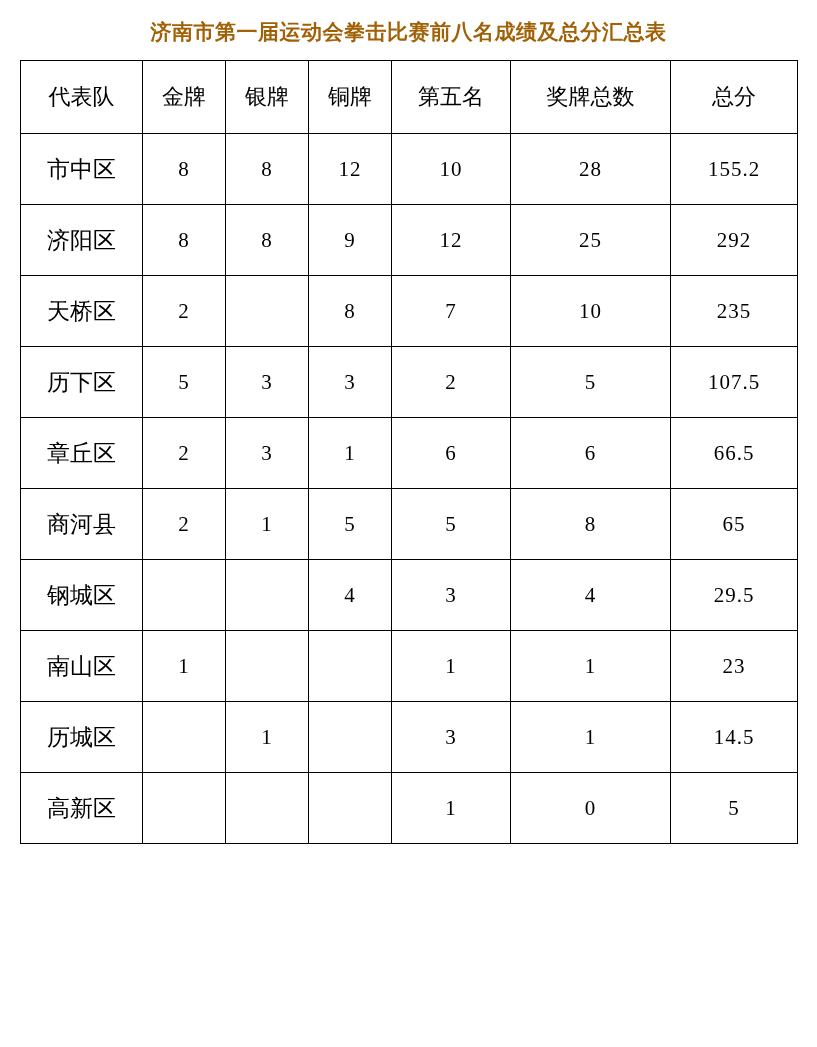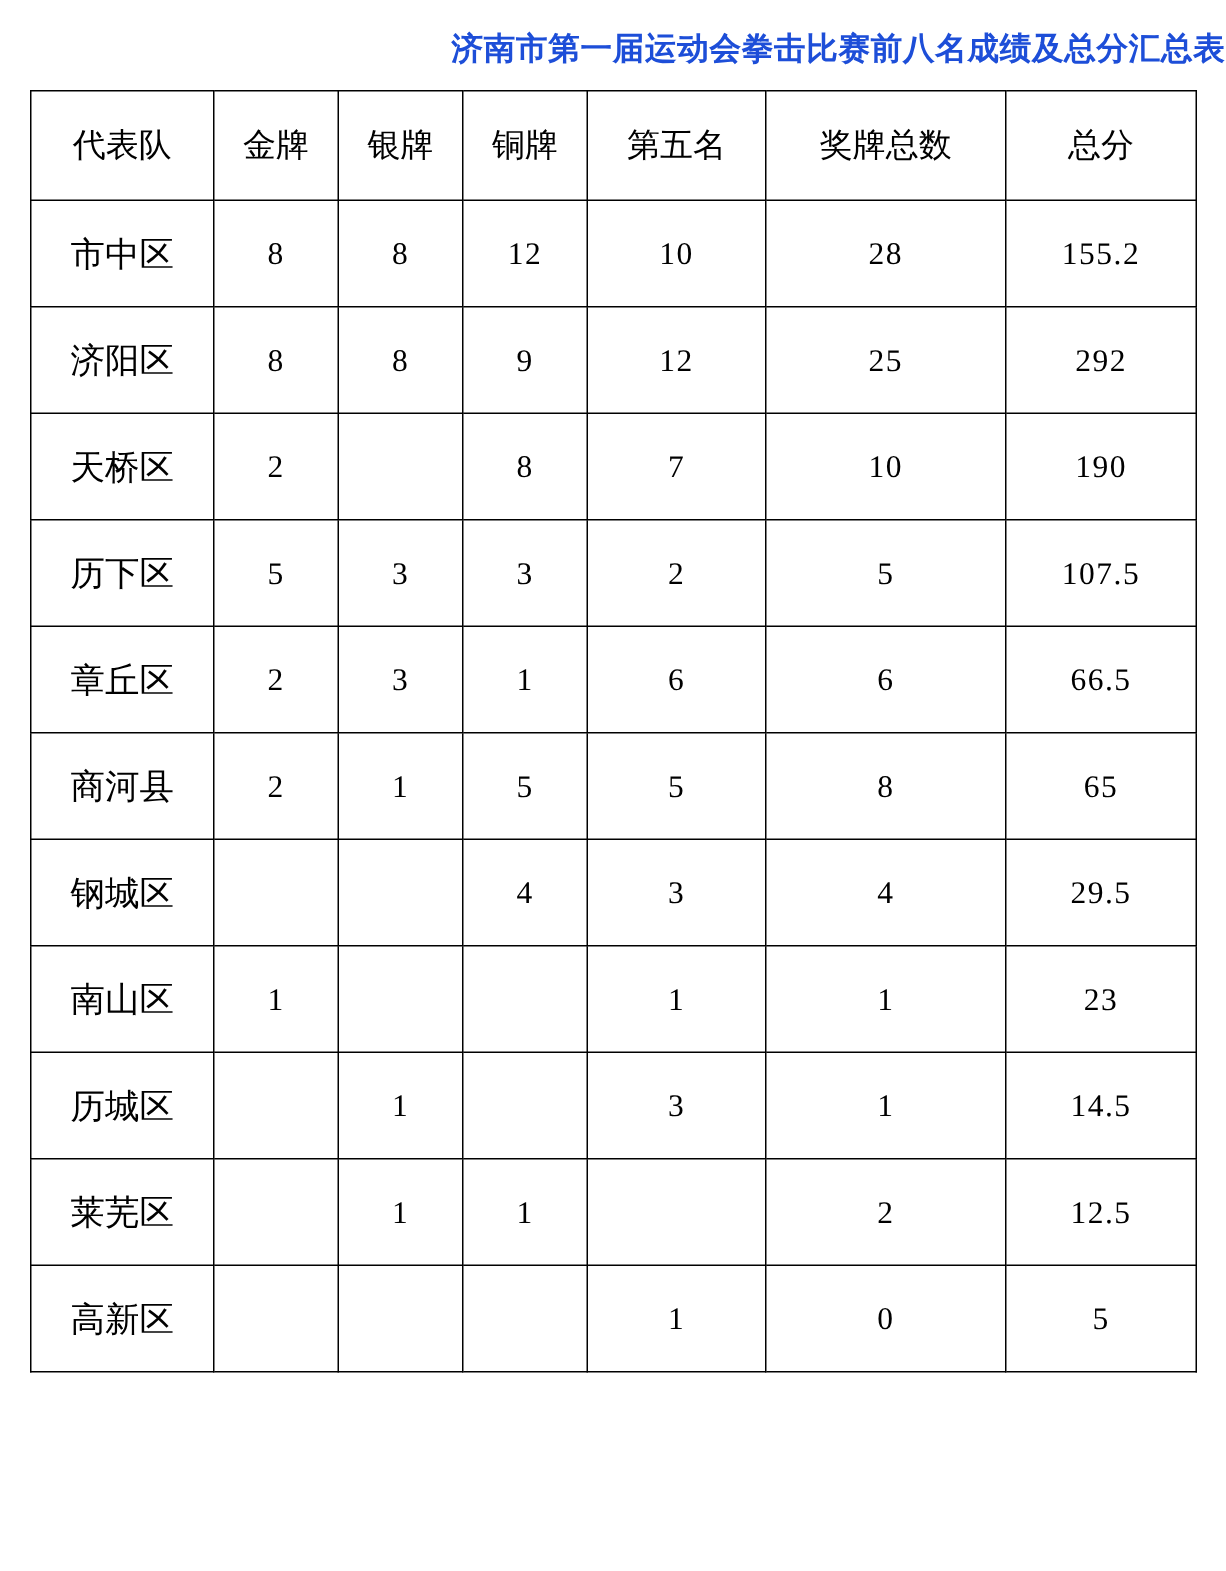--- a/index.html
+++ b/index.html
@@ -14,28 +14,28 @@
     color: #000000;
     overflow: hidden;
   }
   .page {
     width: 817px;
     height: 1047px;
     position: relative;
     box-sizing: border-box;
   }
   .doc-title {
-    text-align: right;
+    text-align: center;
     font-family: "Liberation Sans", "DejaVu Sans", sans-serif;
     font-weight: bold;
     font-size: 21px;
     letter-spacing: 0.5px;
     padding-top: 18px;
     padding-bottom: 14px;
-    color: #1d4ed8;
+    color: #a16207;
   }
   .table-wrap {
     padding: 0 20px;
     box-sizing: border-box;
   }
   table.results {
     border-collapse: collapse;
     width: 777px;
     table-layout: fixed;
     margin: 0 auto;
@@ -120,21 +120,21 @@
           <td class="num-cell">25</td>
           <td class="num-cell">292</td>
         </tr>
         <tr>
           <td class="team-cell">天桥区</td>
           <td class="num-cell">2</td>
           <td class="num-cell"></td>
           <td class="num-cell">8</td>
           <td class="num-cell">7</td>
           <td class="num-cell">10</td>
-          <td class="num-cell">190</td>
+          <td class="num-cell">235</td>
         </tr>
         <tr>
           <td class="team-cell">历下区</td>
           <td class="num-cell">5</td>
           <td class="num-cell">3</td>
           <td class="num-cell">3</td>
           <td class="num-cell">2</td>
           <td class="num-cell">5</td>
           <td class="num-cell">107.5</td>
         </tr>
@@ -177,29 +177,20 @@
         <tr>
           <td class="team-cell">历城区</td>
           <td class="num-cell"></td>
           <td class="num-cell">1</td>
           <td class="num-cell"></td>
           <td class="num-cell">3</td>
           <td class="num-cell">1</td>
           <td class="num-cell">14.5</td>
         </tr>
         <tr>
-          <td class="team-cell">莱芜区</td>
-          <td class="num-cell"></td>
-          <td class="num-cell">1</td>
-          <td class="num-cell">1</td>
-          <td class="num-cell"></td>
-          <td class="num-cell">2</td>
-          <td class="num-cell">12.5</td>
-        </tr>
-        <tr>
           <td class="team-cell">高新区</td>
           <td class="num-cell"></td>
           <td class="num-cell"></td>
           <td class="num-cell"></td>
           <td class="num-cell">1</td>
           <td class="num-cell">0</td>
           <td class="num-cell">5</td>
         </tr>
       </tbody>
     </table>

